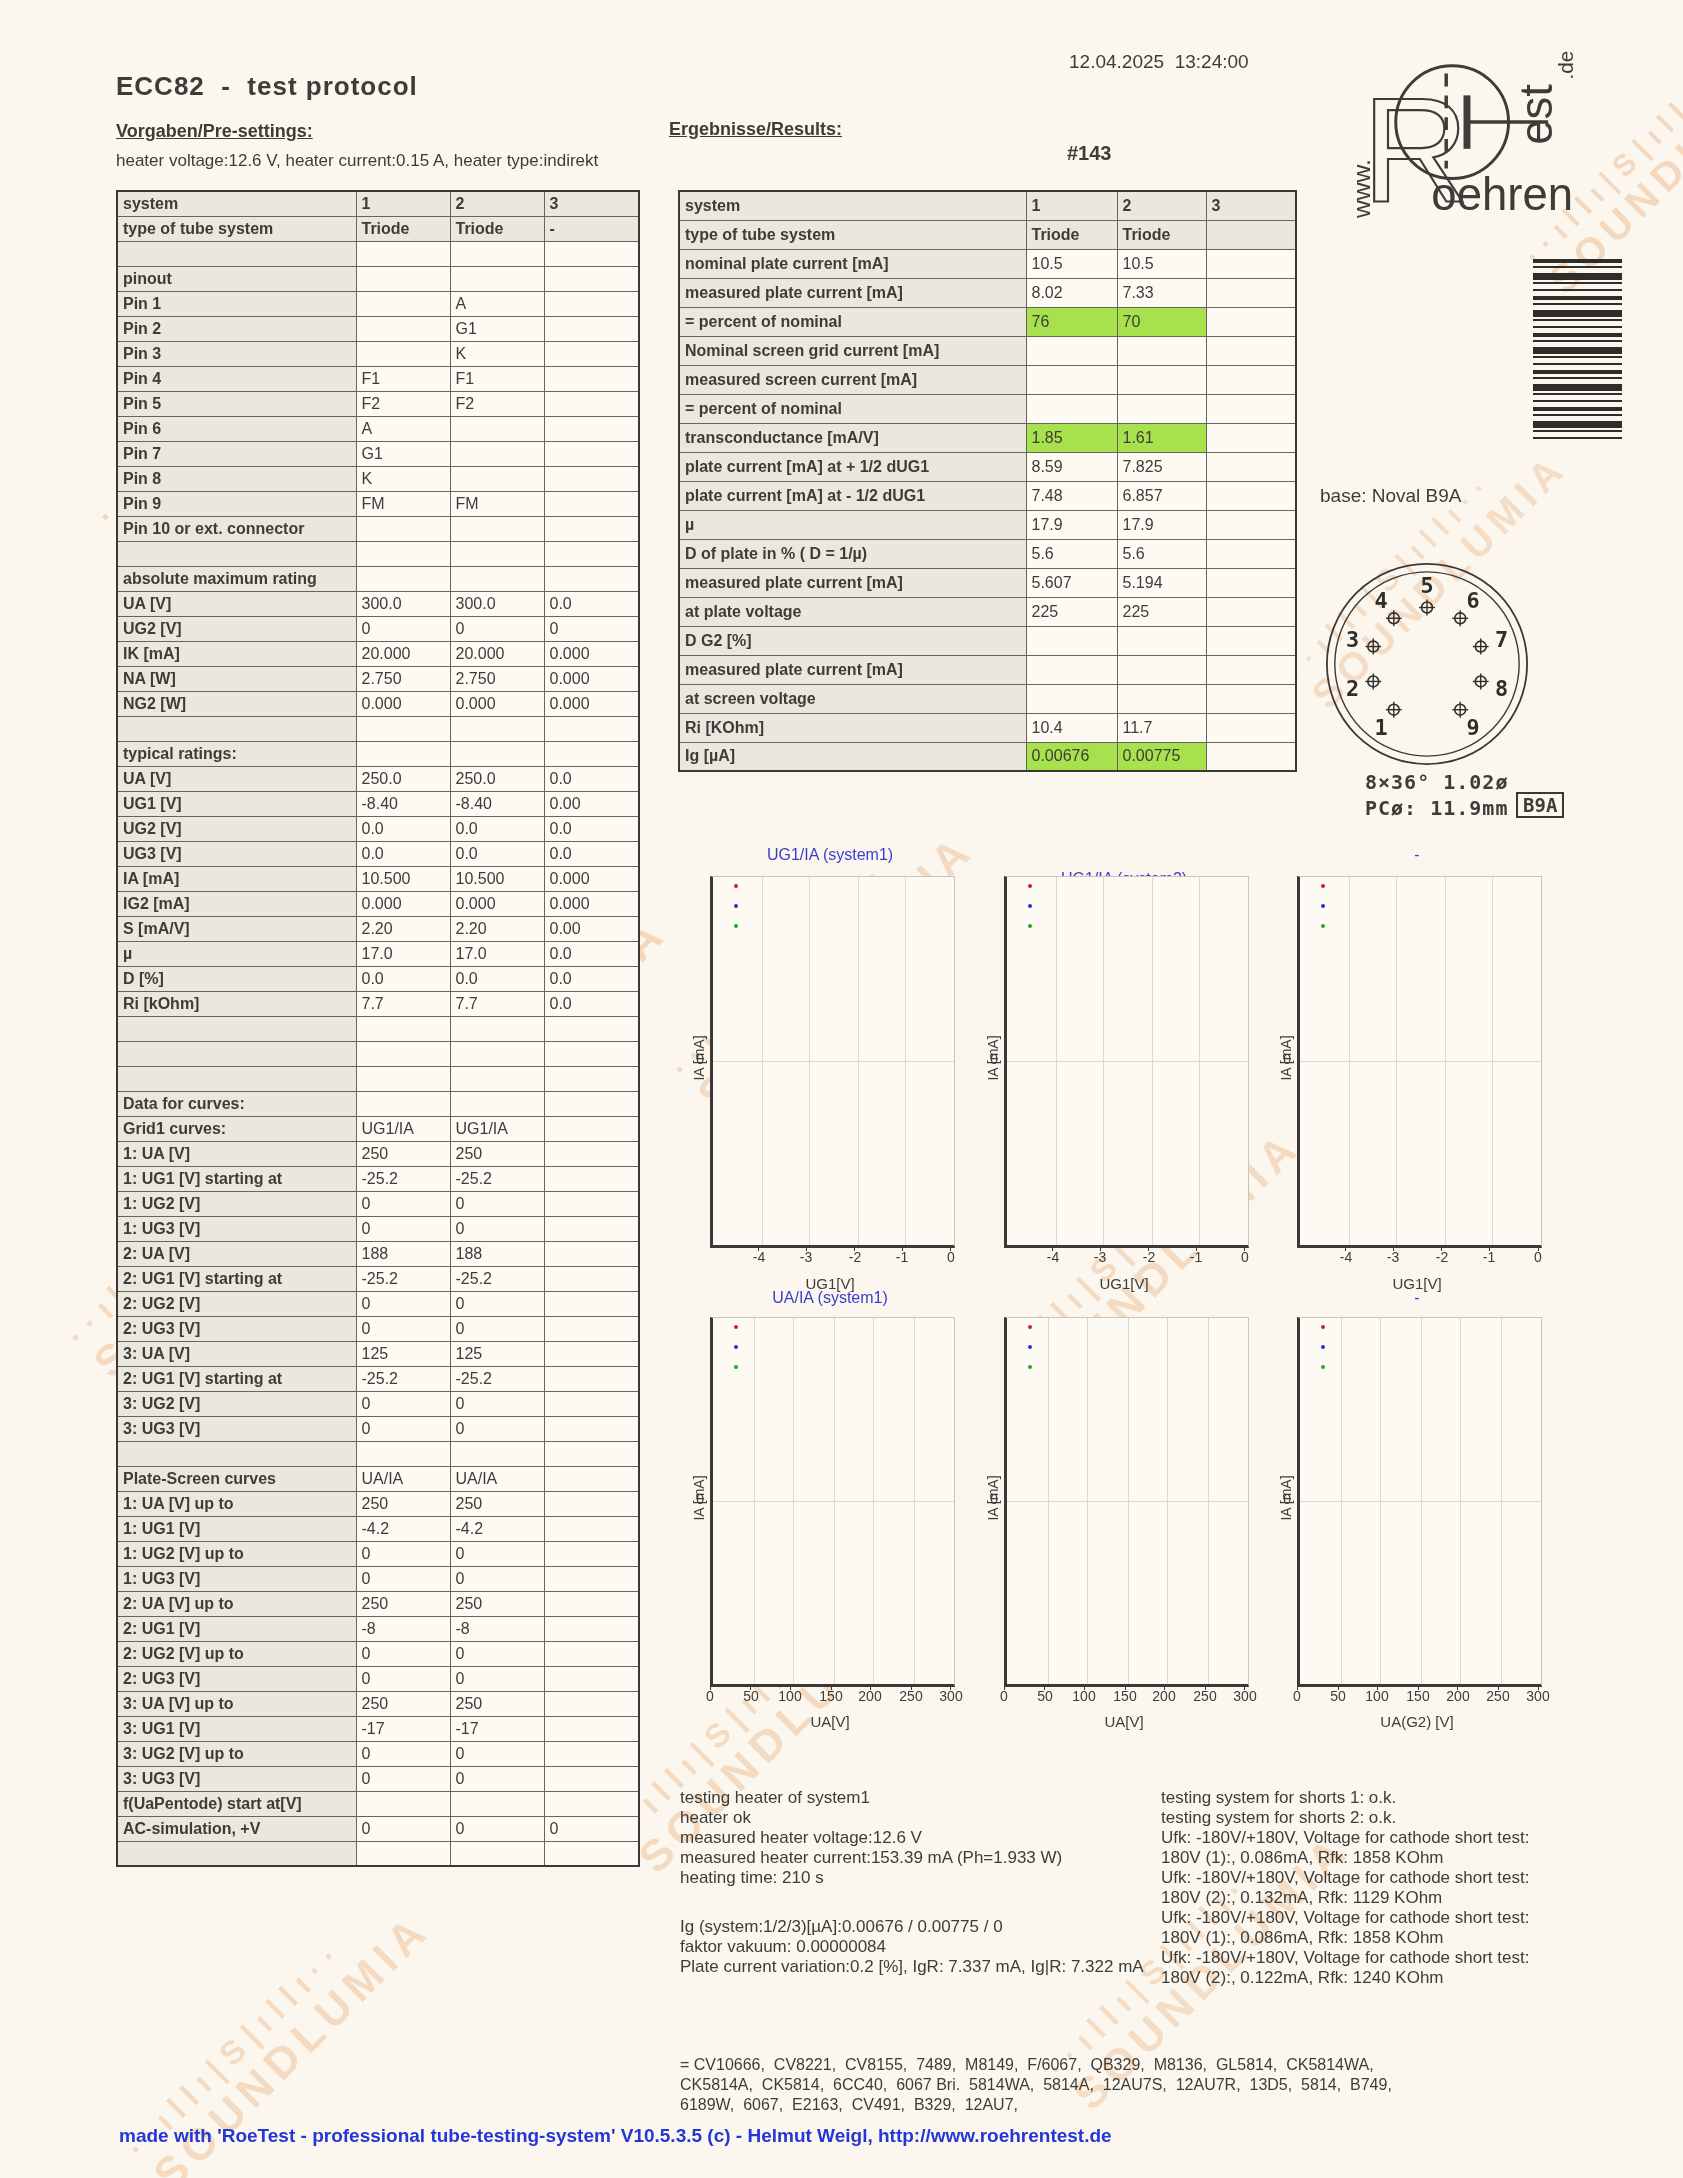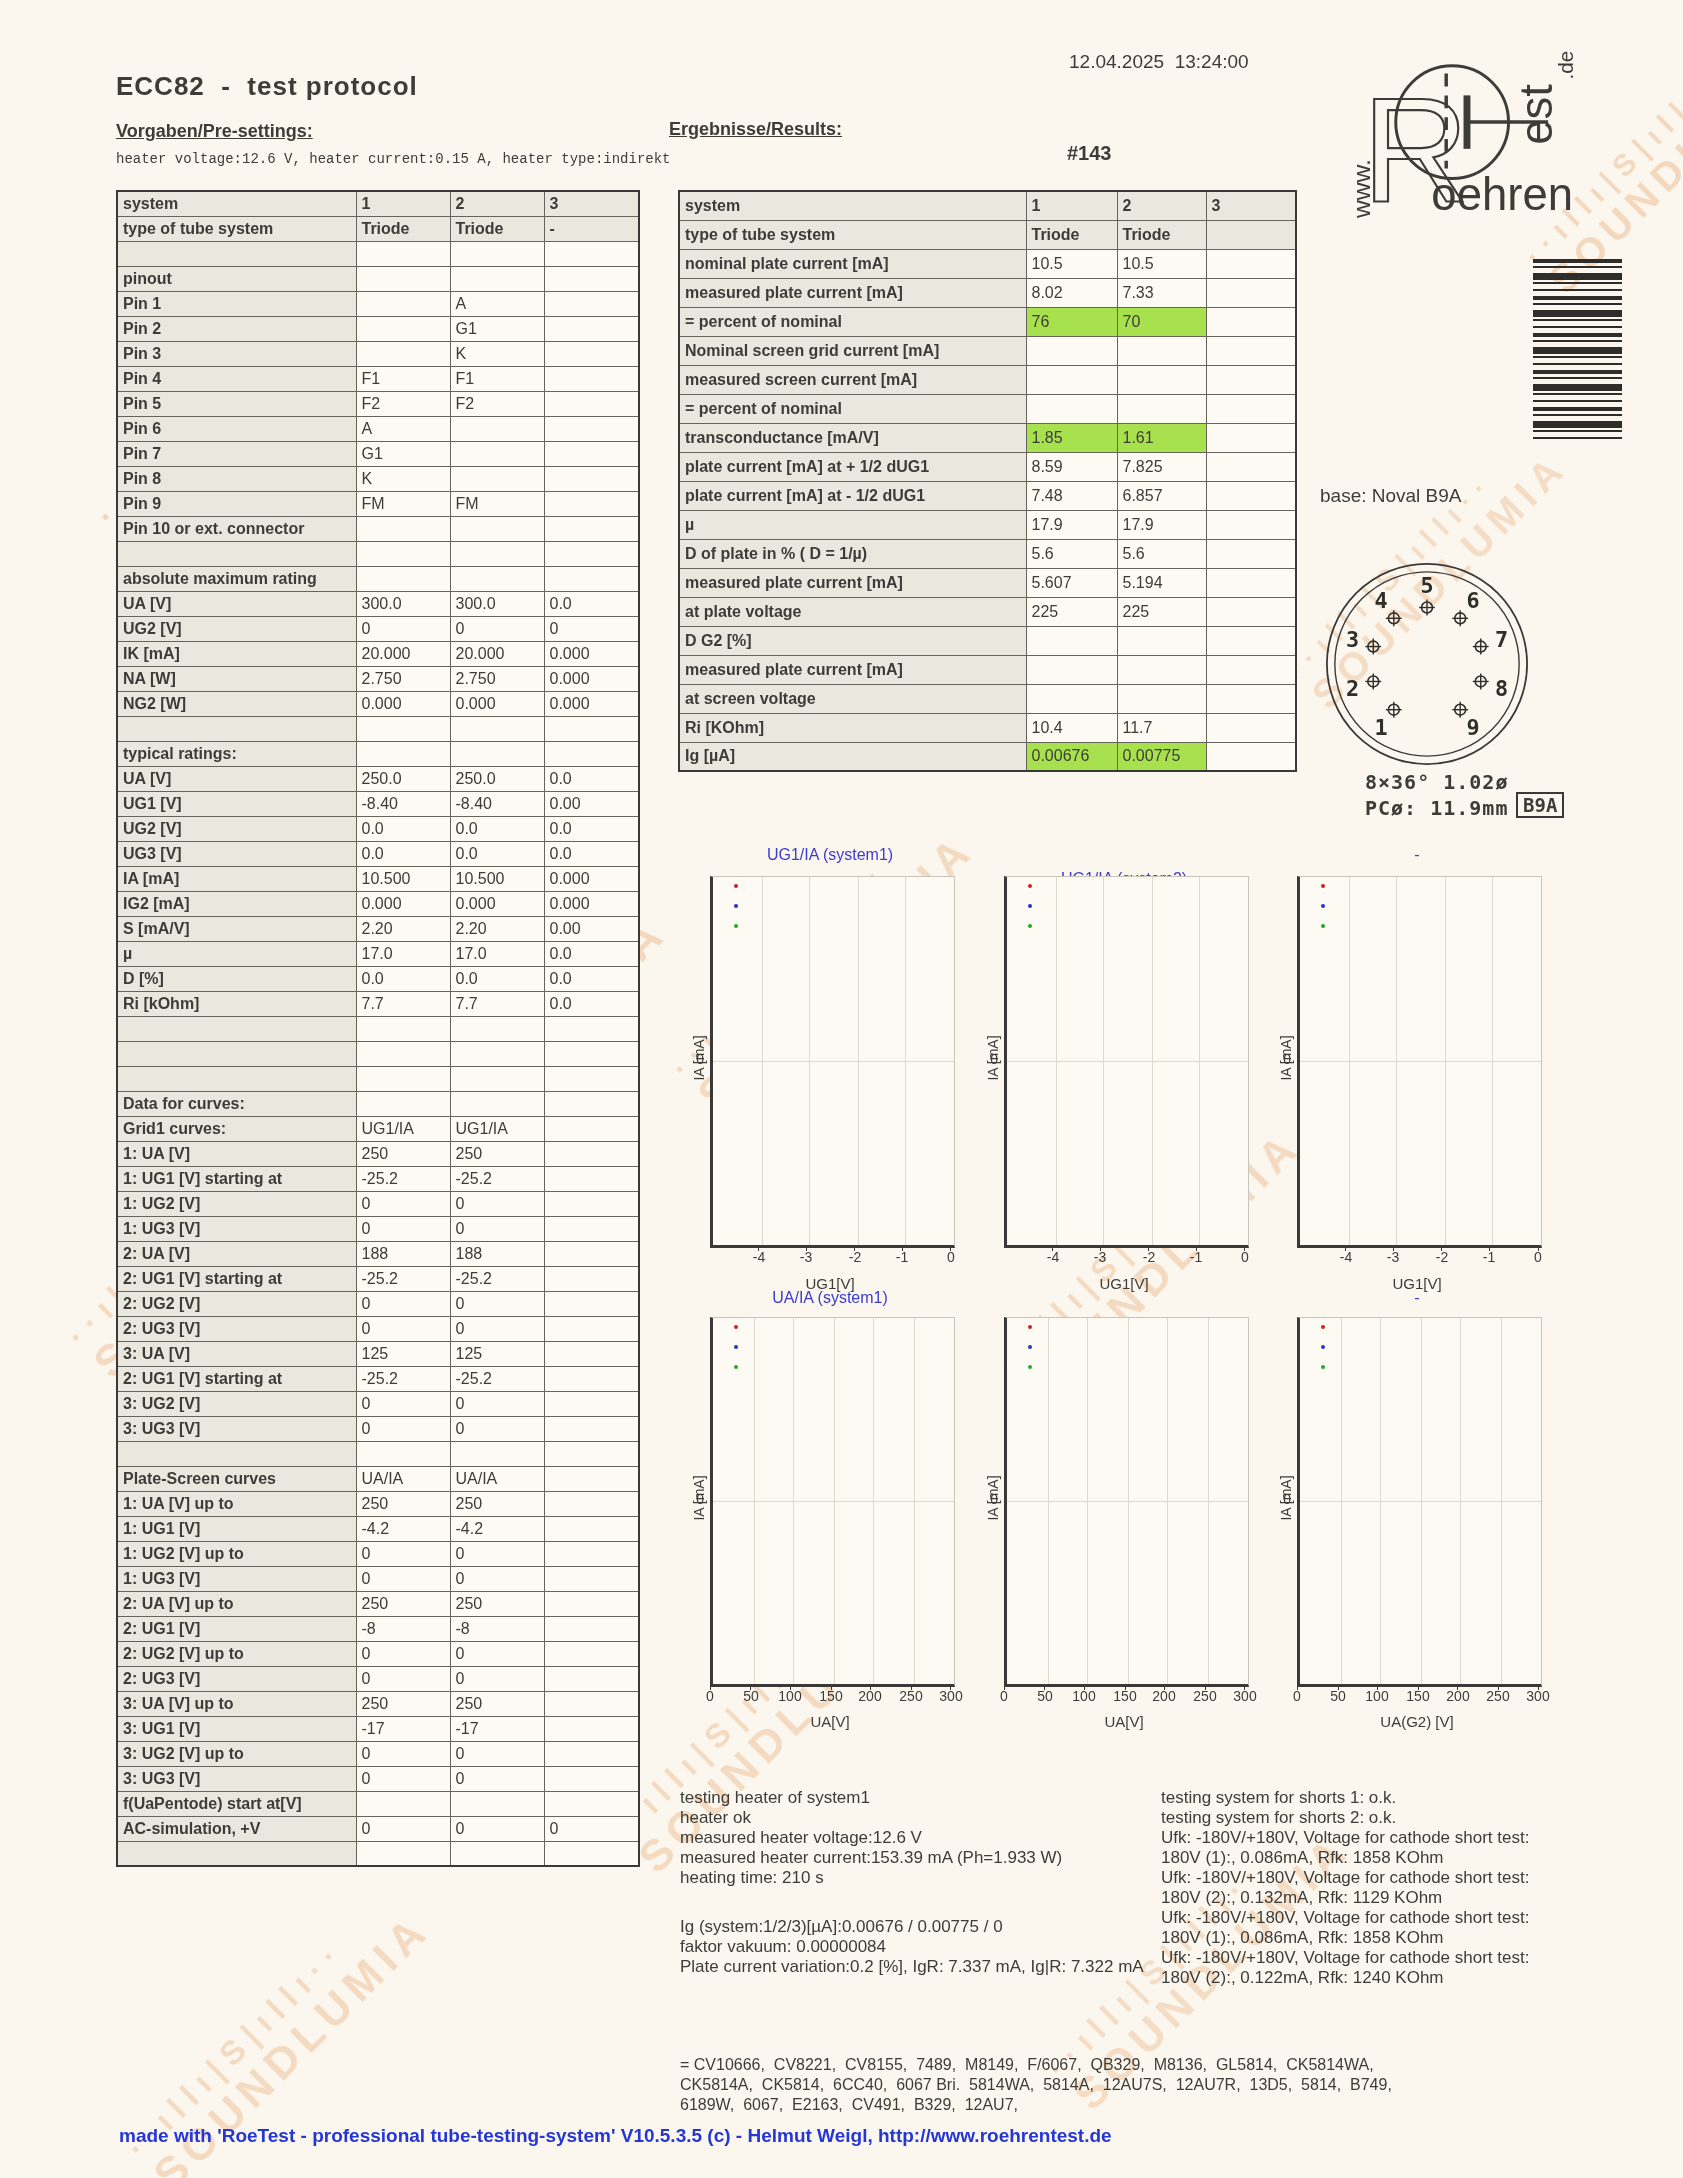--- a/index.html
+++ b/index.html
@@ -7,21 +7,21 @@
         font-family:"Liberation Sans",sans-serif;color:#3d3c38;}
   .abs{position:absolute;white-space:pre;}
   
   .wm{position:absolute;transform:rotate(-45deg);transform-origin:0 50%;color:#e49a5d;
       font-weight:bold;pointer-events:none;line-height:1.05;}
   .wm .g{letter-spacing:9px;font-size:0.75em;}
   .wm .b{letter-spacing:7px;}
   
   .h-title{font-size:26px;font-weight:bold;letter-spacing:1px;}
   .h-sub{font-size:18px;font-weight:bold;text-decoration:underline;}
-  .h-plain{font-size:14px;font-family:Liberation Mono, monospace;}
+  .h-plain{font-size:17px;}
   .h-date{font-size:19px;}
   .h-serial{font-size:20px;font-weight:bold;}
   
   table.proto{border-collapse:collapse;table-layout:fixed;position:absolute;
               border:2px solid #3a3938;background:#fbf9f2;}
   table.proto td{border:1px solid #67645c;overflow:hidden;white-space:nowrap;
                  padding:0 5px;font-size:16px;vertical-align:middle;}
   table.proto td.lbl{background:#eae7df;font-weight:bold;}
   table.proto td.val{background:#fcfaf3;}
   table.proto td.hdrval{background:#eae7df;font-weight:bold;}

